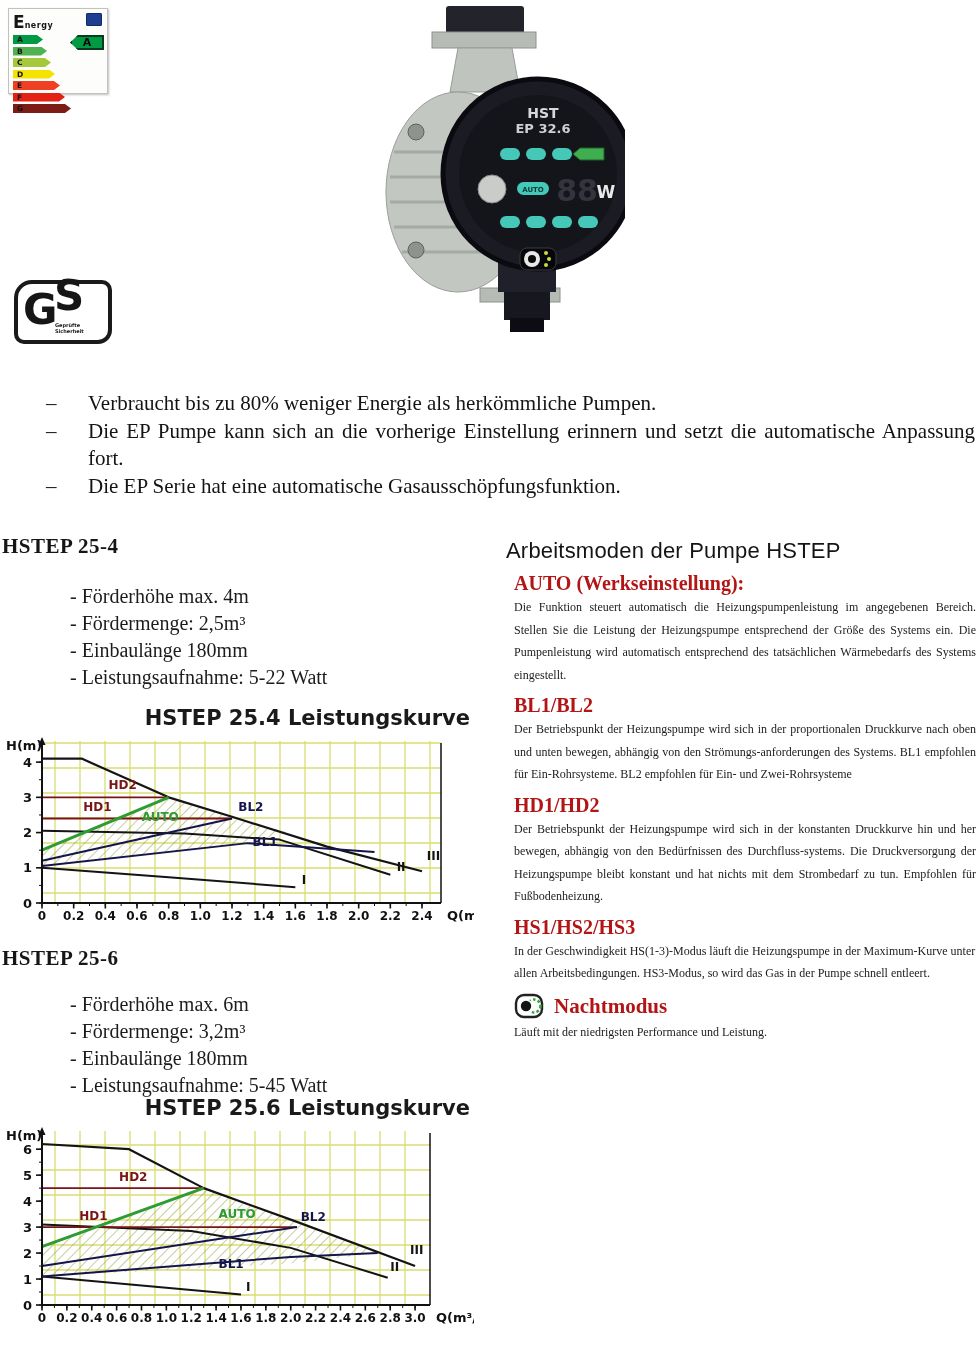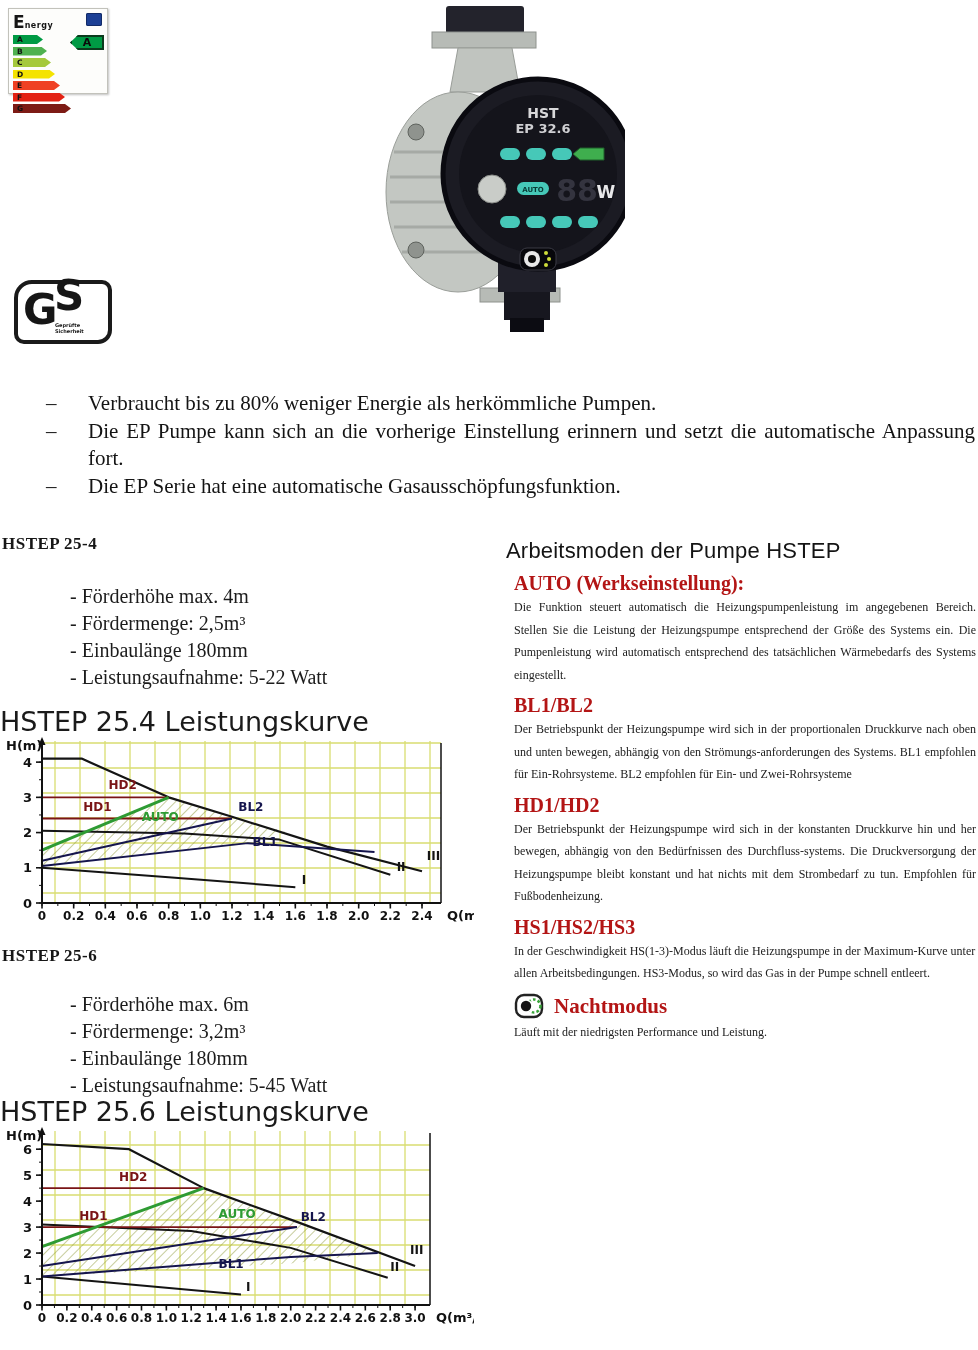--- a/index.html
+++ b/index.html
@@ -31,24 +31,24 @@
   .gs .s{position:absolute;left:36px;top:-8px;font-size:42px;font-weight:bold;line-height:40px;}
   .gs .sub{position:absolute;left:37px;top:38px;font-size:5px;font-weight:bold;line-height:6px;}
 
   
   .bullets{position:absolute;left:38px;top:390px;width:937px;font-size:21px;line-height:27.5px;color:#141414;}
   .bullet{position:relative;padding-left:50px;}
   .bullet .dash{position:absolute;left:8px;top:0;}
   .bullet.justify{text-align:justify;}
 
   
-  .lhead{position:absolute;left:2px;font-size:17px;font-weight:bold;letter-spacing:.5px;color:#161616;}
+  .lhead{position:absolute;left:2px;font-size:21px;font-weight:bold;letter-spacing:.5px;color:#161616;}
   .specs{position:absolute;left:70px;font-size:20px;line-height:27px;color:#1c1c1c;}
-  .ctitle{position:absolute;left:0;width:470px;text-align:left;
-    font-family:"DejaVu Sans",sans-serif;font-size:27px;color:#1a1a1a;}
+  .ctitle{position:absolute;left:0;width:470px;text-align:right;
+    font-family:"DejaVu Sans",sans-serif;font-size:21px;color:#1a1a1a;font-weight:bold;}
   .chart{position:absolute;}
 
   
   .rcol{position:absolute;left:506px;top:538px;width:470px;}
   .rtitle{font-family:Liberation Sans, sans-serif;font-size:22px;color:#141414;letter-spacing:.2px;}
   .rsec{margin-top:8px;margin-left:8px;}
   .rhead{font-size:20px;font-weight:bold;color:#b31515;}
   .rbody{font-size:12px;line-height:22.5px;color:#212121;margin-top:1px;}
   .rbody.justify{text-align:justify;}
   .nm-row{display:flex;align-items:center;gap:8px;margin-top:6px;}

